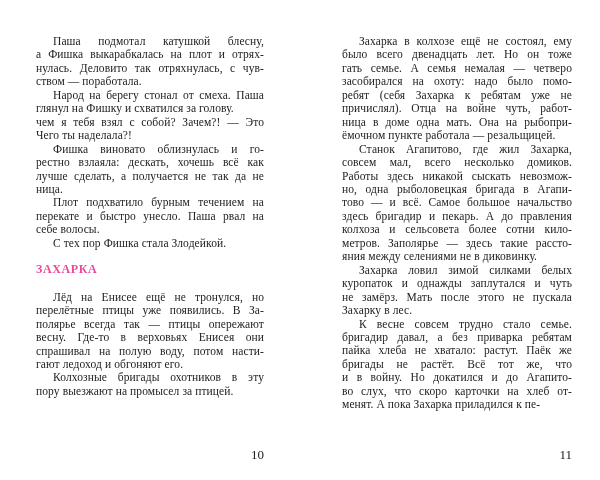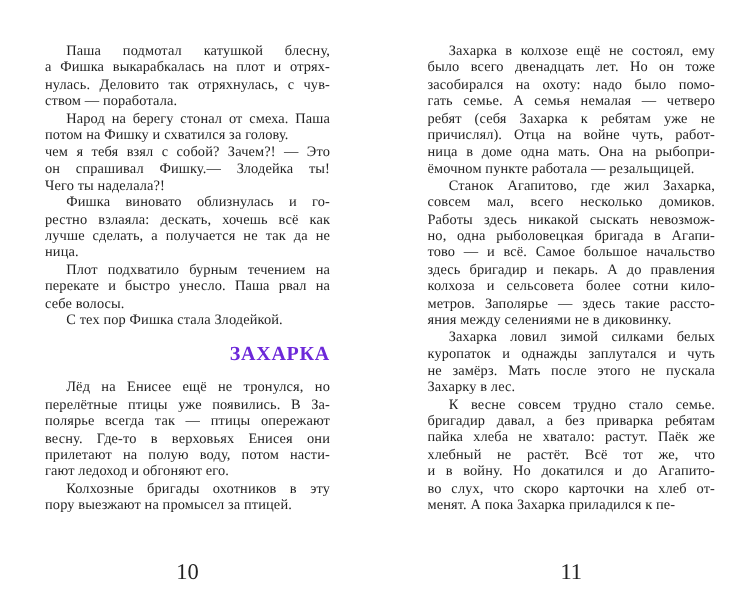--- a/index.html
+++ b/index.html
@@ -34,56 +34,55 @@
   .para { margin: 0; padding: 0; }
   .pline {
     text-align: justify;
     text-align-last: justify;
     overflow: hidden;
   }
   .pline.first { text-indent: 17px; }
   .pline.last  { text-align-last: left; }
   .heading {
     font-weight: bold;
-    text-align: right;
-    font-size: 16px;
+    text-align: left;
+    font-size: 12px;
     letter-spacing: 0.6px;
-    color: #6d28d9;
+    color: #ec4899;
     margin: 13px 0 14px 0;
   }
   .pagenum {
     position: absolute;
     top: 412px;
     left: 0;
     width: 100%;
-    text-align: center;
-    font-size: 18px;
+    text-align: right;
+    font-size: 13px;
     color: #222222;
   }
 </style>
 </head>
 <body>
 
 <div class="spread">
 
   <section class="page left">
     <div class="text-block">
         <div class="para">
           <div class="pline first">Паша подмотал катушкой блесну,</div>
           <div class="pline">а Фишка выкарабкалась на плот и отрях-</div>
           <div class="pline">нулась. Деловито так отряхнулась, с чув-</div>
           <div class="pline last">ством — поработала.</div>
         </div>
         <div class="para">
           <div class="pline first">Народ на берегу стонал от смеха. Паша</div>
-          <div class="pline last">потом на Фишку и схватился за голову.</div>
+          <div class="pline last">глянул на Фишку и схватился за голову.</div>
         </div>
         <div class="para">
           <div class="pline">чем я тебя взял с собой? Зачем?! — Это</div>
-          <div class="pline">он спрашивал Фишку.— Злодейка ты!</div>
           <div class="pline last">Чего ты наделала?!</div>
         </div>
         <div class="para">
           <div class="pline first">Фишка виновато облизнулась и го-</div>
           <div class="pline">рестно взлаяла: дескать, хочешь всё как</div>
           <div class="pline">лучше сделать, а получается не так да не</div>
           <div class="pline last">ница.</div>
         </div>
         <div class="para">
           <div class="pline first">Плот подхватило бурным течением на</div>
@@ -92,38 +91,38 @@
         </div>
         <div class="para">
           <div class="pline first last">С тех пор Фишка стала Злодейкой.</div>
         </div>
         <div class="heading">ЗАХАРКА</div>
         <div class="para">
           <div class="pline first">Лёд на Енисее ещё не тронулся, но</div>
           <div class="pline">перелётные птицы уже появились. В За-</div>
           <div class="pline">полярье всегда так — птицы опережают</div>
           <div class="pline">весну. Где-то в верховьях Енисея они</div>
-          <div class="pline">прилетают на полую воду, потом насти-</div>
+          <div class="pline">спрашивал на полую воду, потом насти-</div>
           <div class="pline last">гают ледоход и обгоняют его.</div>
         </div>
         <div class="para">
           <div class="pline first">Колхозные бригады охотников в эту</div>
           <div class="pline last">пору выезжают на промысел за птицей.</div>
         </div>
       </div>
     <div class="pagenum">10</div>
   </section>
 
   <section class="page right">
     <div class="text-block">
         <div class="para">
           <div class="pline first">Захарка в колхозе ещё не состоял, ему</div>
           <div class="pline">было всего двенадцать лет. Но он тоже</div>
+          <div class="pline">гать семье. А семья немалая — четверо</div>
           <div class="pline">засобирался на охоту: надо было помо-</div>
-          <div class="pline">гать семье. А семья немалая — четверо</div>
           <div class="pline">ребят (себя Захарка к ребятам уже не</div>
           <div class="pline">причислял). Отца на войне чуть, работ-</div>
           <div class="pline">ница в доме одна мать. Она на рыбопри-</div>
           <div class="pline last">ёмочном пункте работала — резальщицей.</div>
         </div>
         <div class="para">
           <div class="pline first">Станок Агапитово, где жил Захарка,</div>
           <div class="pline">совсем мал, всего несколько домиков.</div>
           <div class="pline">Работы здесь никакой сыскать невозмож-</div>
           <div class="pline">но, одна рыболовецкая бригада в Агапи-</div>
@@ -136,21 +135,21 @@
         <div class="para">
           <div class="pline first">Захарка ловил зимой силками белых</div>
           <div class="pline">куропаток и однажды заплутался и чуть</div>
           <div class="pline">не замёрз. Мать после этого не пускала</div>
           <div class="pline last">Захарку в лес.</div>
         </div>
         <div class="para">
           <div class="pline first">К весне совсем трудно стало семье.</div>
           <div class="pline">бригадир давал, а без приварка ребятам</div>
           <div class="pline">пайка хлеба не хватало: растут. Паёк же</div>
-          <div class="pline">хлебный не растёт. Всё тот же, что</div>
+          <div class="pline">бригады не растёт. Всё тот же, что</div>
           <div class="pline">и в войну. Но докатился и до Агапито-</div>
           <div class="pline">во слух, что скоро карточки на хлеб от-</div>
           <div class="pline last">менят. А пока Захарка приладился к пе-</div>
         </div>
       </div>
     <div class="pagenum">11</div>
   </section>
 
 </div>
 

